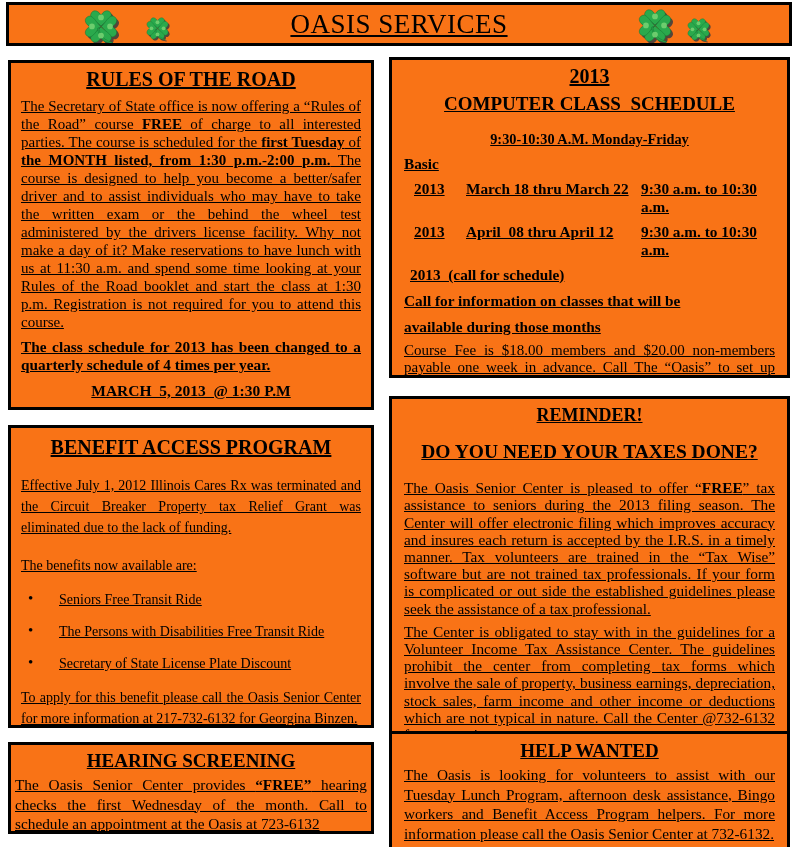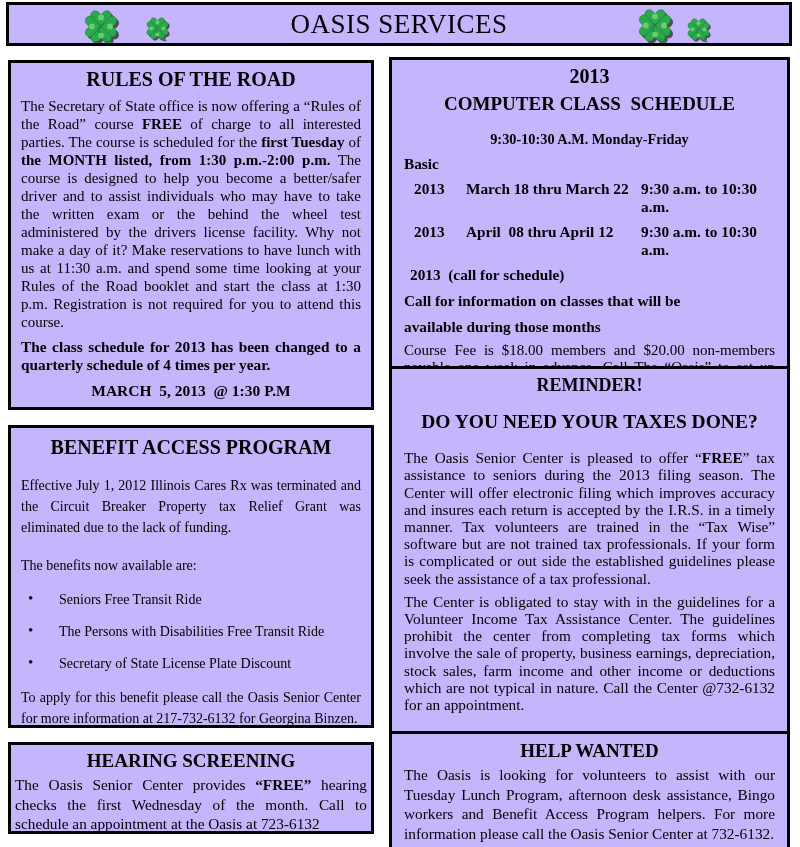--- a/index.html
+++ b/index.html
@@ -2,22 +2,22 @@
 <html><head>
 <meta charset="utf-8">
 <style>
   html,body { margin:0; padding:0; background:#ffffff; }
   .page {
     position:relative; width:800px; height:847px; background:#ffffff;
     font-family:"Liberation Serif","DejaVu Serif",serif; color:#000;
     overflow:hidden;
   }
   .box {
-    position:absolute; border:3px solid #000; background:#c4b5fd;
-    overflow:hidden; box-sizing:border-box;
+    position:absolute; border:3px solid #000; background:#f97316;
+    overflow:hidden; box-sizing:border-box;text-decoration:underline;
   }
   
   .header-box {
     left:6px; top:2px; width:786px; height:44px;
     display:flex; align-items:center; justify-content:center;
   }
   .header-box h1 {
     margin:0; font-size:27px; font-weight:400; letter-spacing:0.5px;
   }
   .clover { position:absolute; }
@@ -59,21 +59,21 @@
   .comp-title { font-size:19px; font-weight:bold; text-align:center; margin-top:5px; }
   .comp-sub   { font-size:14.3px; font-weight:bold; text-align:center; margin-top:5px; }
   .comp-label { font-size:15.3px; font-weight:bold; margin-top:7px; }
   .sched-row  { display:grid; grid-template-columns:52px 175px auto; padding-left:10px;
                 font-size:15.3px; font-weight:bold; margin-top:7px; }
   .comp-email { font-size:15.3px; font-weight:bold; text-decoration:underline; margin-top:8px; }
   .comp-note  { font-size:15.3px; font-weight:bold; margin-top:7px; padding-left:6px; }
   .comp-call  { font-size:15.3px; font-weight:bold; margin-top:8px; }
   .comp-fee   { font-size:15px; line-height:17px; margin-top:6px; }
 
-  .taxes-box { left:389px; top:366px; width:401px; height:379px; padding:5px 12px; }
+  .taxes-box { left:389px; top:396px; width:401px; height:379px; padding:5px 12px; }
   .taxes-t1 { font-size:18px; font-weight:bold; text-align:center; margin-top:1px; }
   .taxes-t2 { font-size:19.5px; font-weight:bold; text-align:center; margin-top:4px; }
   .taxes-p  { font-size:15.3px; line-height:17.2px; margin-top:5px; }
   .taxes-p2 { margin-top:6px; }
 
   .help-box { left:389px; top:731px; width:401px; height:129px; padding:4px 12px; }
   .help-box .sec-title { font-size:19px; margin-top:2px; margin-bottom:3px; }
   .help-p { font-size:15.3px; line-height:19.5px; }
 </style>
 </head>

